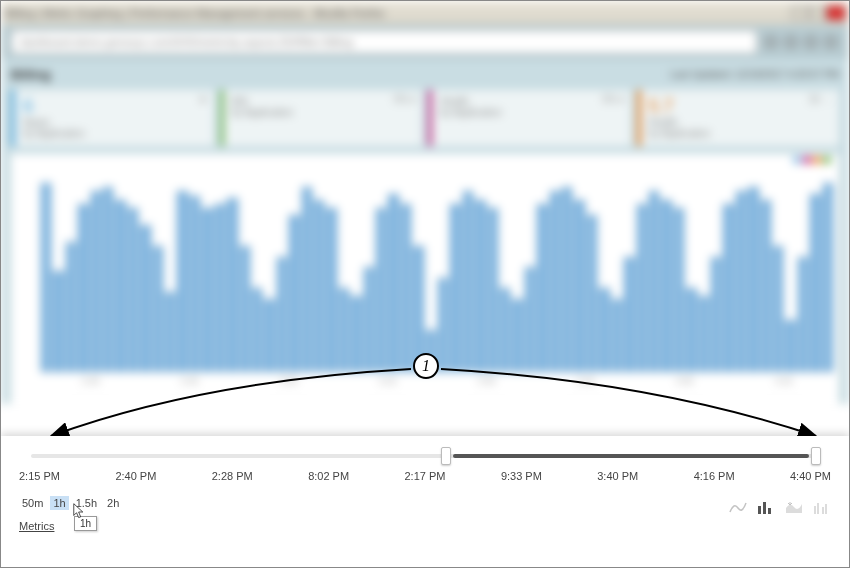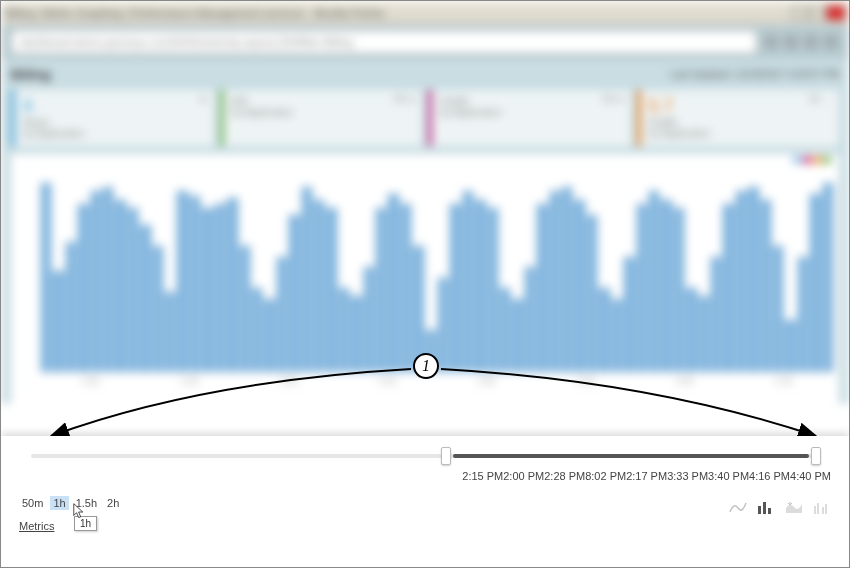--- a/index.html
+++ b/index.html
@@ -61,21 +61,21 @@
     position:absolute; left:0; right:0; top:435px; bottom:0; background:#fff;
     box-shadow: 0 -3px 8px rgba(0,0,0,0.15);
     padding: 14px 18px 10px 18px;
   }
   .slider-track {
     position:relative; height:12px; margin: 0 12px 8px 12px;
   }
   .slider-bg { position:absolute; top:4px; left:0; right:0; height:4px; background:#e6e6e6; border-radius:2px;}
   .slider-fill { position:absolute; top:4px; right:10px; height:4px; background:#555; border-radius:2px;}
   .handle { position:absolute; top:-3px; width:10px; height:18px; background:#fff; border:1px solid #bbb; border-radius:2px; box-shadow:0 1px 2px rgba(0,0,0,.2);}
-  .time-ticks { display:flex; justify-content:flex-end; font-size:11px; color:#444; margin:4px 0 14px 0;}
+  .time-ticks { display:flex; justify-content:space-between; font-size:11px; color:#444; margin:4px 0 14px 0;}
   .bottom-row { display:flex; align-items:flex-start; position:relative;}
   .range-btns { display:flex; gap:4px; font-size:11px; color:#444; align-items:center;}
   .range-btns span { padding:1px 3px; cursor:pointer;}
   .range-btns span.sel { background:#c9e0f5; }
   .metrics-link { font-size:11px; color:#444; text-decoration:underline; margin-top:10px;}
   .tooltip-box { position:absolute; top:20px; left:55px; background:#fff; border:1px solid #999; padding:1px 5px; font-size:10px; color:#333; box-shadow:1px 1px 2px rgba(0,0,0,.2);}
   .cursor-icon { position:absolute; top:7px; left:54px; width:14px; height:18px;}
   .type-icons { margin-left:auto; display:flex; gap:10px; align-items:center; padding-top:4px;}
   .type-icons svg { opacity:.5; }
   .type-icons svg.on { opacity:1; }
@@ -249,25 +249,25 @@
 
 <div class="focused">
   <div class="slider-track">
     <div class="slider-bg"></div>
     <div class="slider-fill" id="sfill" style="left: 53.5%;"></div>
     <div class="handle" id="hL" style="left: 52%;"></div>
     <div class="handle" id="hR" style="left: 99%;"></div>
   </div>
   <div class="time-ticks" id="ticks">
       <span>2:15 PM</span>
-      <span>2:00 PM</span>
+      <span>2:40 PM</span>
       <span>2:28 PM</span>
       <span>8:02 PM</span>
       <span>2:17 PM</span>
-      <span>3:33 PM</span>
+      <span>9:33 PM</span>
       <span>3:40 PM</span>
       <span>4:16 PM</span>
       <span>4:40 PM</span>
     </div>
 
   <div class="bottom-row">
     <div>
       <div class="range-btns" id="rangebtns">
           <span>50m</span>
           <span class="sel">1h</span>

